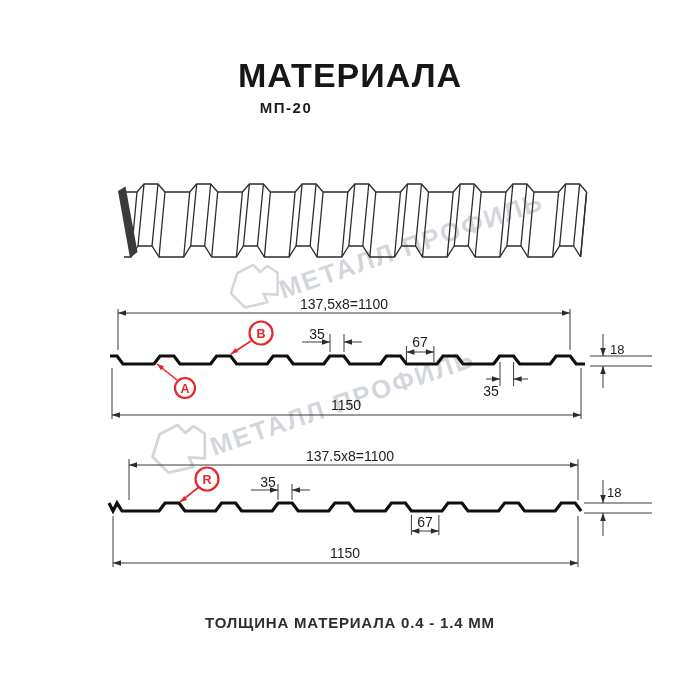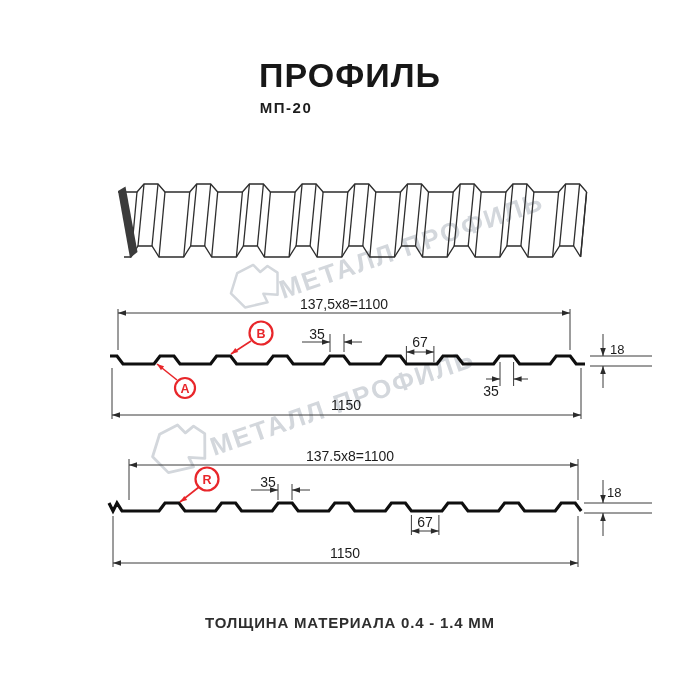--- a/index.html
+++ b/index.html
@@ -23,21 +23,21 @@
   .redletter{font-family:"Liberation Sans",sans-serif;font-size:12.5px;font-weight:bold;
          fill:var(--red,#e8262a);}
   .redcirc{fill:#ffffff;stroke:var(--red,#e8262a);stroke-width:2.2;}
   .redline{stroke:var(--red,#e8262a);stroke-width:1.6;}
 </style>
 </head>
 <body>
 
 <div class="page">
 
-  <div class="title">ПРОФИЛЬ</div>
+  <div class="title">МАТЕРИАЛА</div>
   <div class="subtitle">МП-20</div>
 
   <svg class="layer" viewBox="0 0 700 700">
     <g>
       <path class="wlogo" transform="translate(226,264) rotate(-8 28 21)" d="M4,26 L13,7 L30,1 L36,9 L44,4 L53,12 L50,34 L36,31 L39,40 L16,42 Z"></path>
       <text class="wtext" x="283" y="299" transform="rotate(-19 283 299)">МЕТАЛЛ ПРОФИЛЬ</text>
     </g>
     <g>
       <path class="wlogo" transform="translate(147,424) rotate(-8 31 23) scale(1.12)" d="M4,26 L13,7 L30,1 L36,9 L44,4 L53,12 L50,34 L36,31 L39,40 L16,42 Z"></path>
       <text class="wtext" x="214" y="456" transform="rotate(-19 214 456)">МЕТАЛЛ ПРОФИЛЬ</text>

